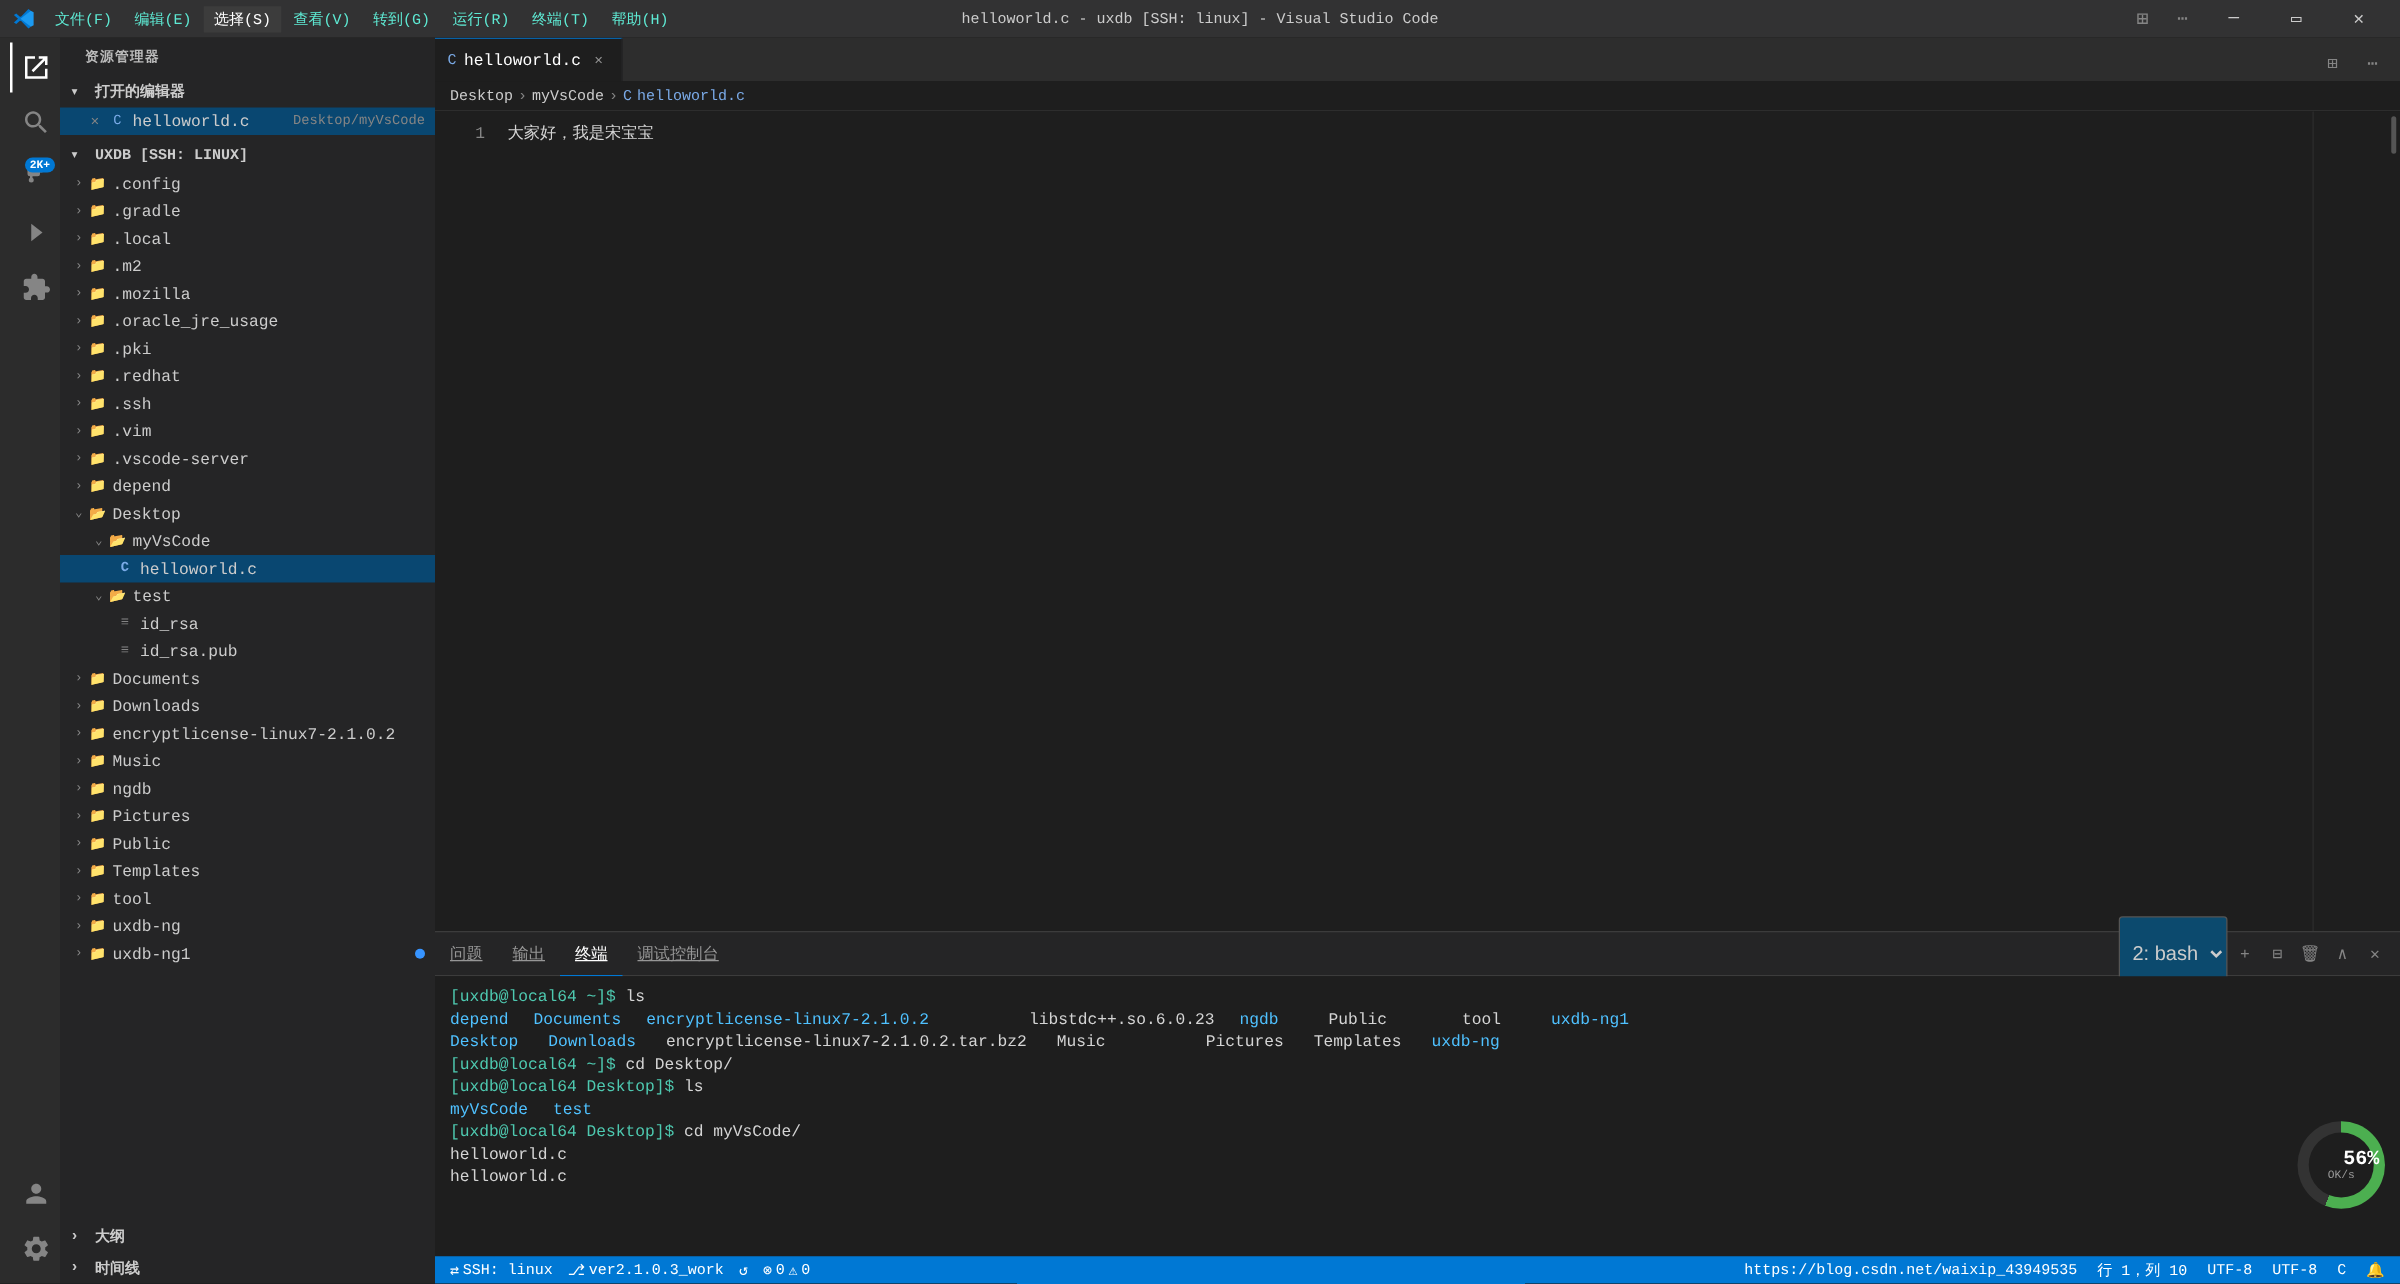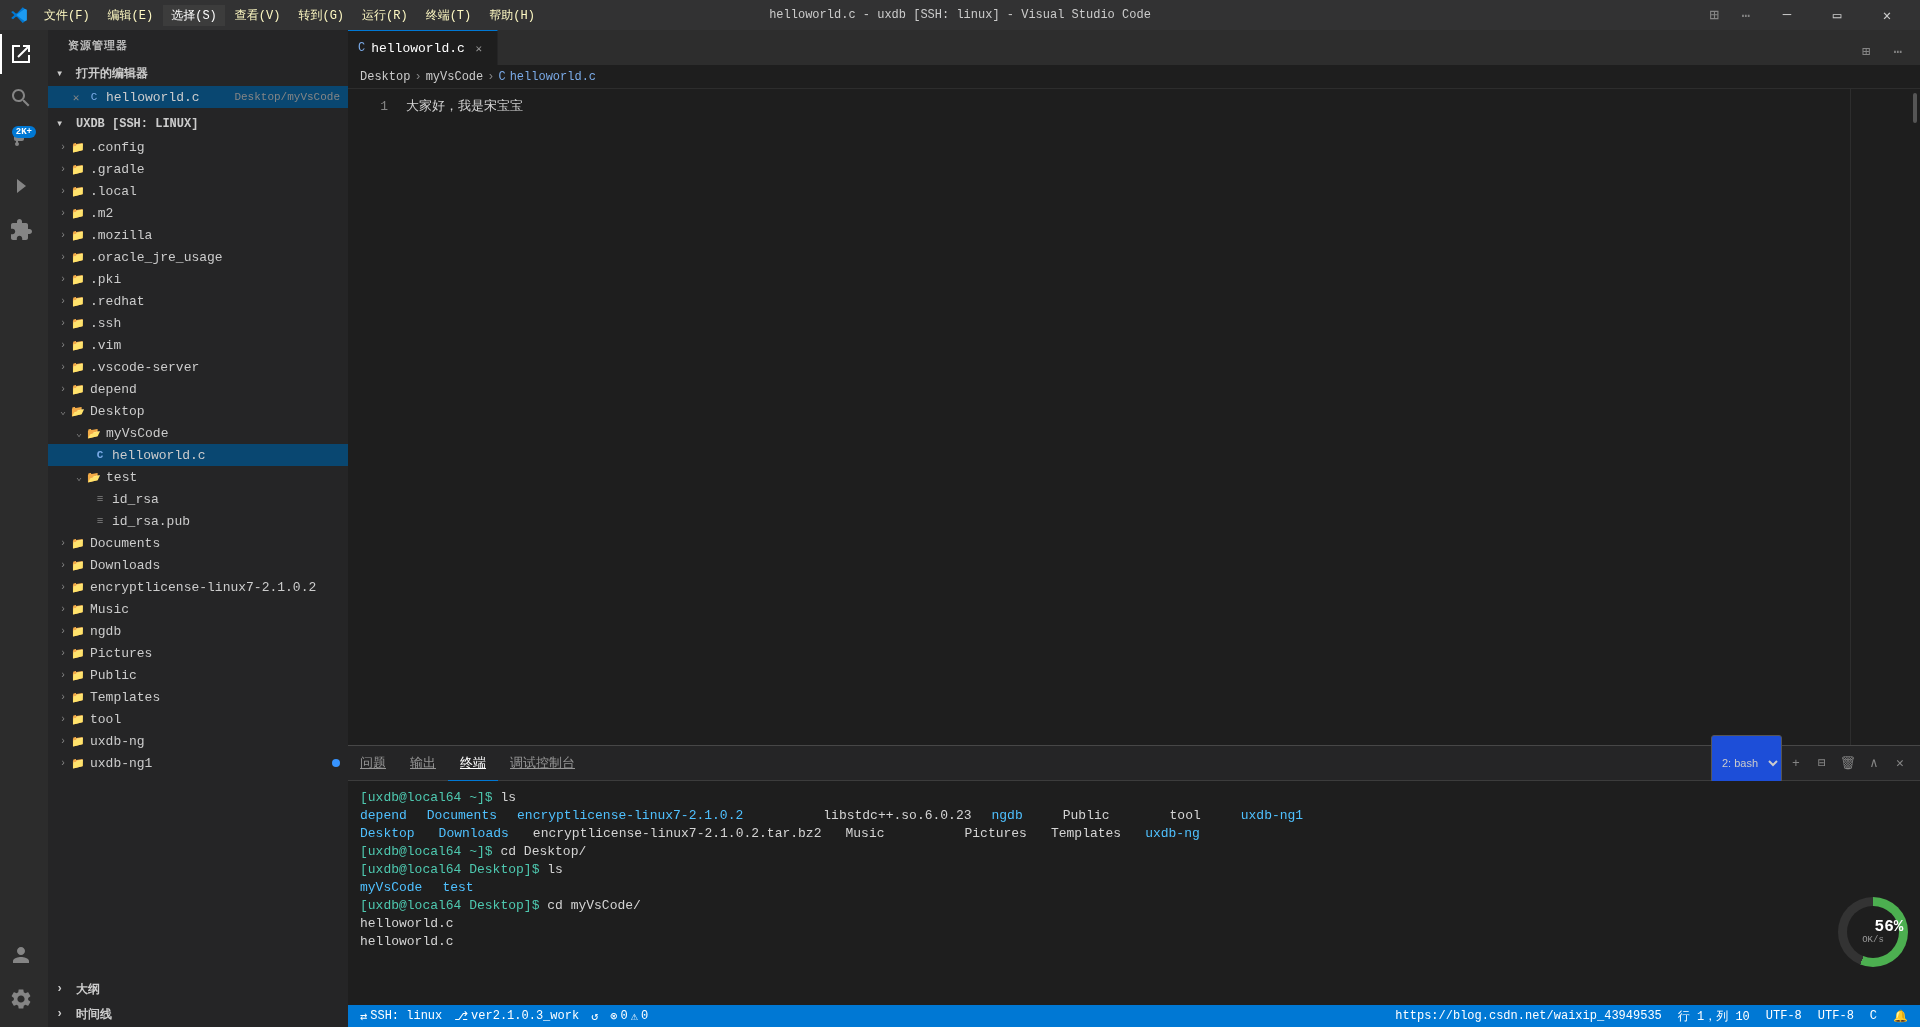--- a/index.html
+++ b/index.html
@@ -34,21 +34,21 @@
       width: 18px;
       height: 18px;
       color: #0078d4;
     }
     .title-bar-menu {
       display: flex;
       gap: 2px;
     }
     .menu-item {
       padding: 2px 8px;
-      color: #fef9c3;
+      color: #5eead4;
       font-size: 12px;
       cursor: pointer;
     }
     .title-bar-center {
       position: absolute;
       left: 50%;
       transform: translateX(-50%);
       color: #cccccc;
       font-size: 12px;
     }
@@ -75,21 +75,21 @@
       flex: 1;
       overflow: hidden;
     }
 
     
     .activity-bar {
       width: 48px;
       background: #2c2c2c;
       display: flex;
       flex-direction: column;
-      align-items: flex-start;
+      align-items: flex-end;
       padding-top: 4px;
       gap: 4px;
       flex-shrink: 0;
     }
     .activity-icon {
       width: 40px;
       height: 40px;
       display: flex;
       align-items: center;
       justify-content: center;
@@ -350,25 +350,25 @@
       width: 24px;
       height: 24px;
       display: flex;
       align-items: center;
       justify-content: center;
       color: #858585;
       cursor: pointer;
       border-radius: 3px;
     }
     .terminal-selector {
-      background: #1d4ed8;
+      background: #0c4a6e;
       border: 1px solid #555;
       color: #cccccc;
       padding: 20px 6px;
-      font-size: 11px;
+      font-size: 16px;
       cursor: pointer;
       border-radius: 3px;
     }
 
     
     .terminal-content {
       flex: 1;
       padding: 8px 12px;
       font-size: 13px;
       line-height: 18px;

